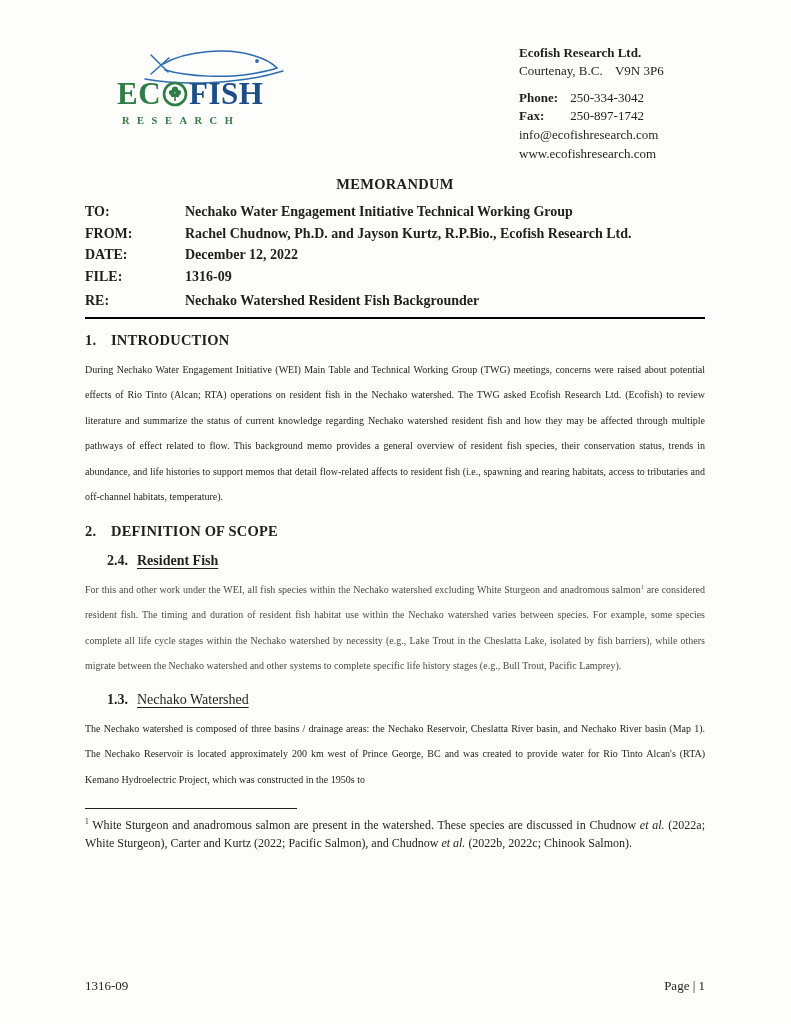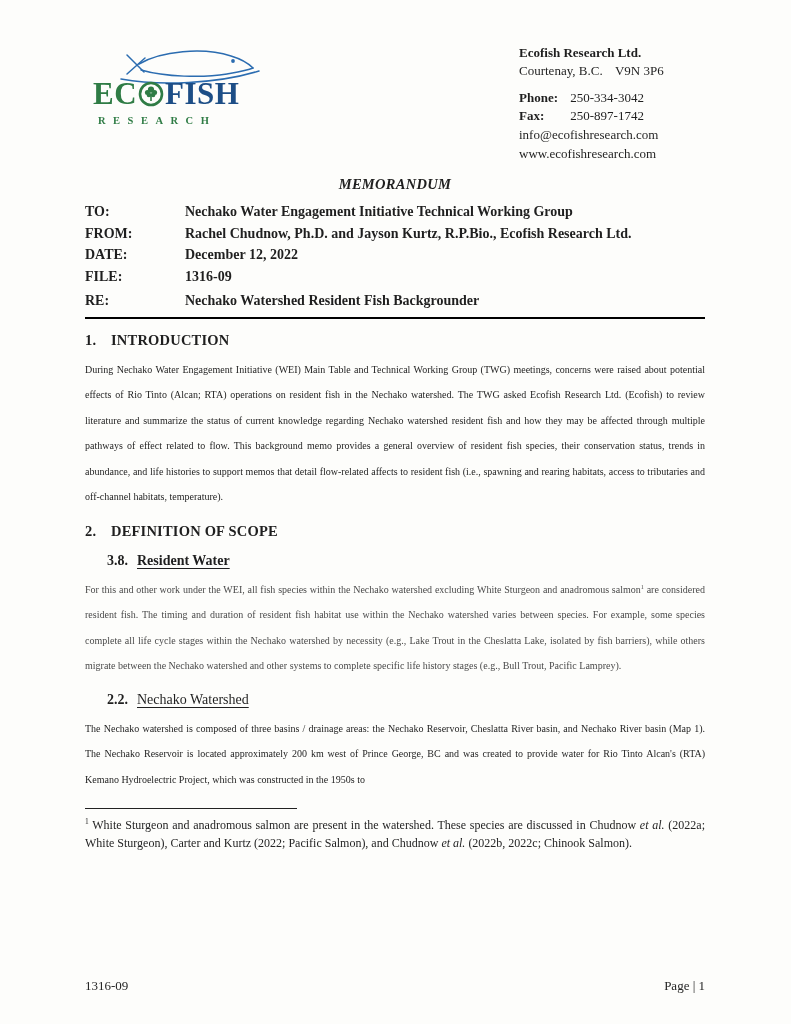--- a/index.html
+++ b/index.html
@@ -10,39 +10,39 @@
     background: #fdfdfb;
     position: relative;
     font-family: "Liberation Serif", serif;
     color: #1f1f1f;
     padding: 42px 86px 0 85px;
     overflow: hidden;
   }
 
   
   .letterhead { display: flex; justify-content: space-between; min-height: 132px; }
-  .logo-block { padding-top: 6px; padding-left: 8px; width: 170px; }
+  .logo-block { padding-top: 6px; padding-left: 8px; width: 170px; margin-left: 24px; }
   .fish-svg { display: block; margin-left: 24px; margin-bottom: -6px; }
   .wordmark { font-weight: 700; font-size: 31px; letter-spacing: 0.5px; line-height: 1; white-space: nowrap; }
   .wordmark .eco  { color: #2f7c45; }
   .wordmark .fishw { color: #1d4e86; }
   .o-tree { display: inline-block; vertical-align: -3px; margin: 0 1px; }
   .research-line {
     color: #2f7c45; font-size: 10.5px; font-weight: 700;
     letter-spacing: 7.5px; margin-top: 3px; padding-left: 5px; white-space: nowrap;
   }
 
   .contact-block { width: 186px; font-size: 13px; line-height: 18px; padding-top: 2px; }
   .contact-company { font-weight: 700; }
   .contact-group2 { margin-top: 9px; }
   .contact-row .lbl { font-weight: 700; display: inline-block; width: 48px; }
   .contact-email, .contact-web { margin-top: 1px; }
 
   
-  .memo-title { text-align: center; font-weight: 700; font-size: 14.5px; margin-top: 2px; letter-spacing: 0.3px; font-style: italic; }
+  .memo-title { text-align: center; font-weight: 700; font-size: 14.5px; margin-top: 2px; letter-spacing: 0.3px; }
   .memo-fields { margin-top: 8px; font-size: 14px; }
   .memo-row { display: flex; line-height: 21.5px; font-weight: 700; align-items: center; }
   .memo-row .flabel { width: 100px; flex: 0 0 100px; }
   .memo-row.re-row { margin-top: 3px; }
   .head-rule { border: none; border-top: 2.6px solid #000; margin-top: 5px; }
 
   
   .sec-heading { display: flex; font-weight: 700; font-size: 14.5px; margin-top: 13px; letter-spacing: 0.2px; }
   .sec-heading .snum { width: 26px; flex: 0 0 26px; }
   .para {
@@ -155,27 +155,27 @@
     <span>INTRODUCTION</span>
   </div>
   <p class="para">During Nechako Water Engagement Initiative (WEI) Main Table and Technical Working Group (TWG) meetings, concerns were raised about potential effects of Rio Tinto (Alcan; RTA) operations on resident fish in the Nechako watershed. The TWG asked Ecofish Research Ltd. (Ecofish) to review literature and summarize the status of current knowledge regarding Nechako watershed resident fish and how they may be affected through multiple pathways of effect related to flow. This background memo provides a general overview of resident fish species, their conservation status, trends in abundance, and life histories to support memos that detail flow-related affects to resident fish (i.e., spawning and rearing habitats, access to tributaries and off-channel habitats, temperature).</p>
 
   <div class="sec-heading">
     <span class="snum">2.</span>
     <span>DEFINITION OF SCOPE</span>
   </div>
 
   <div class="sub-heading bold">
-    <span class="snum">3.8.</span>
-    <span class="stitle">Resident Water</span>
+    <span class="snum">2.4.</span>
+    <span class="stitle">Resident Fish</span>
   </div>
   <p class="para light"><span>For this and other work under the WEI, all fish species within the Nechako watershed excluding White Sturgeon and anadromous salmon</span><sup class="fn-ref">1</sup><span> are considered resident fish. The timing and duration of resident fish habitat use within the Nechako watershed varies between species. For example, some species complete all life cycle stages within the Nechako watershed by necessity (e.g., Lake Trout in the Cheslatta Lake, isolated by fish barriers), while others migrate between the Nechako watershed and other systems to complete specific life history stages (e.g., Bull Trout, Pacific Lamprey).</span></p>
 
   <div class="sub-heading">
-    <span class="snum">2.2.</span>
+    <span class="snum">1.3.</span>
     <span class="stitle">Nechako Watershed</span>
   </div>
   <p class="para">The Nechako watershed is composed of three basins / drainage areas: the Nechako Reservoir, Cheslatta River basin, and Nechako River basin (Map 1). The Nechako Reservoir is located approximately 200 km west of Prince George, BC and was created to provide water for Rio Tinto Alcan's (RTA) Kemano Hydroelectric Project, which was constructed in the 1950s to</p>
 
   <hr class="footnote-rule">
   <p class="footnote-text"><sup class="fn-ref">1</sup> <span>White Sturgeon and anadromous salmon are present in the watershed. These species are discussed in Chudnow </span><i>et al.</i><span> (2022a; White Sturgeon), Carter and Kurtz (2022; Pacific Salmon), and Chudnow </span><i>et al.</i><span> (2022b, 2022c; Chinook Salmon).</span></p>
 
   <div class="page-footer">
     <span>1316-09</span>
     <span>Page | 1</span>

